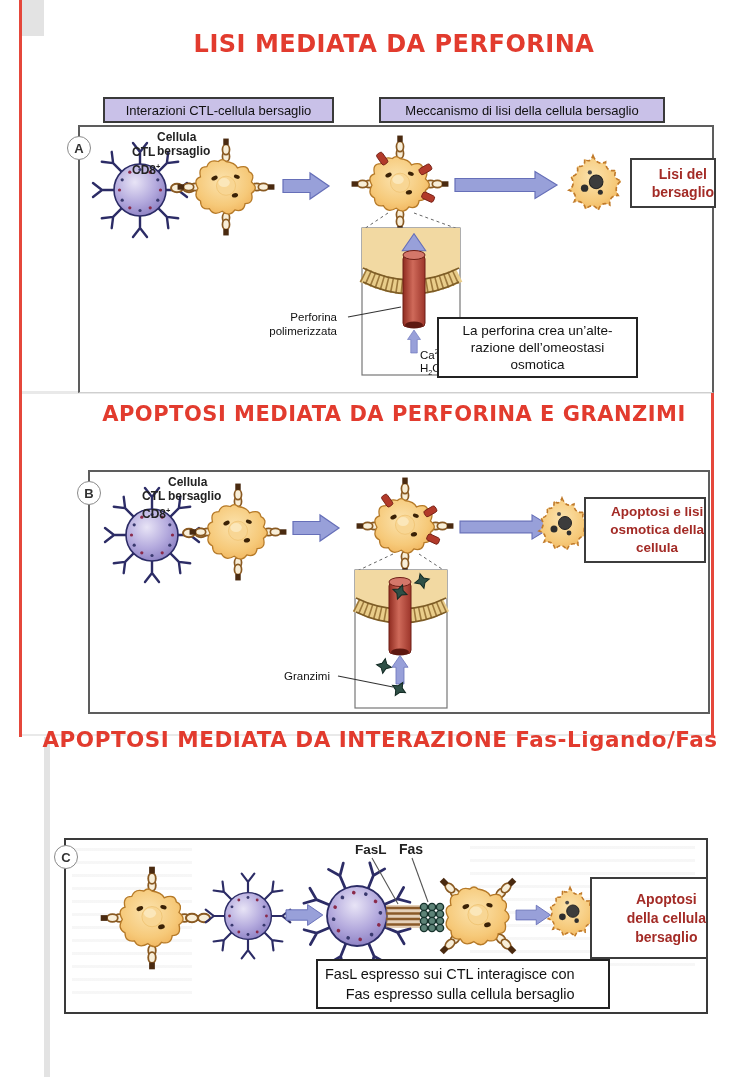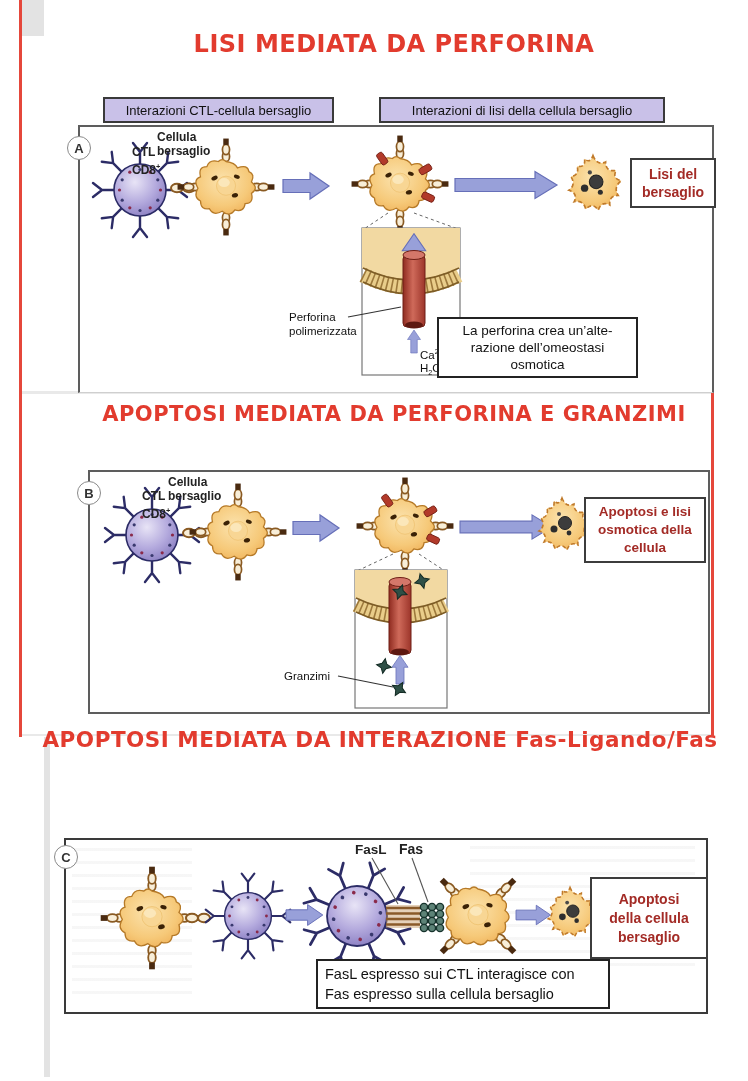--- a/index.html
+++ b/index.html
@@ -16,21 +16,21 @@
           font:600 13px "Liberation Sans",sans-serif;color:#333;z-index:5;}
   .cell-label{position:absolute;font:bold 12px "Liberation Sans",sans-serif;color:#222;
               line-height:13.5px;z-index:4;}
   .small-label{position:absolute;font:11.5px "Liberation Sans",sans-serif;color:#111;
                line-height:13.5px;z-index:4;}
   .lbl-line{display:block;margin-left:36px;}
   sup{font-size:.62em;vertical-align:super;}
   sub{font-size:.62em;vertical-align:sub;}
   .resultbox{position:absolute;border:2.5px solid #3c3c3c;background:#fff;color:#a32b26;
              font:bold 14px "Liberation Sans",sans-serif;line-height:18px;text-align:center;
-             white-space:pre-line;display:flex;align-items:center;justify-content:center;z-index:6;}
+             white-space:pre-line;display:flex;align-items:center;justify-content:flex-end;z-index:6;}
   .notebox{position:absolute;border:2px solid #232323;background:#fff;color:#111;
            font:13.5px "Liberation Sans",sans-serif;line-height:17px;text-align:center;
            white-space:pre-line;display:flex;align-items:center;justify-content:center;z-index:6;}
   svg.fig{position:absolute;z-index:2;overflow:visible;}
   .bleed{position:absolute;z-index:1;opacity:.5;
          background:repeating-linear-gradient(to bottom,rgba(70,70,70,.09) 0 3px,transparent 3px 13px);}
   .redline{position:absolute;background:#e5473b;z-index:7;}
   .grayline{position:absolute;background:#e9e9e9;z-index:0;}
   .graystrip{position:absolute;background:#e3e3e3;z-index:0;}
 </style>
@@ -189,21 +189,21 @@
   <div class="redline" style="left:19px;top:0;width:3px;height:737px"></div>
   <div class="redline" style="left:711px;top:393px;width:3px;height:344px"></div>
   <div class="graystrip" style="left:22px;top:0;width:22px;height:36px"></div>
   <div class="graystrip" style="left:44px;top:737px;width:6px;height:340px"></div>
   <div class="grayline" style="left:20px;top:391px;width:692px;height:3px"></div>
   <div class="grayline" style="left:20px;top:734px;width:692px;height:2px"></div>
 
   <div class="title" style="left:74px;top:30px;width:640px;font-size:24px">LISI MEDIATA DA PERFORINA</div>
 
   <div class="hdrbox" style="left:103px;top:97px;width:227px;height:22px">Interazioni CTL-cellula bersaglio</div>
-  <div class="hdrbox" style="left:379px;top:97px;width:282px;height:22px">Interazioni di lisi della cellula bersaglio</div>
+  <div class="hdrbox" style="left:379px;top:97px;width:282px;height:22px">Meccanismo di lisi della cellula bersaglio</div>
 
   <div class="panel" style="left:78px;top:125px;width:632px;height:265px;border:2px solid #5d5d5d;border-bottom:1px solid #cfcfcf"></div>
   <div class="letter" style="left:67px;top:136px">A</div>
 
   <div class="cell-label" style="left:96px;top:146px">
     <span class="lbl-line">CTL</span>
     <span class="lbl-line"><span>CD8</span><sup>+</sup></span>
   </div>
   <div class="cell-label" style="left:157px;top:131px;font-weight:600;white-space:pre-line">Cellula
 bersaglio</div>
@@ -241,21 +241,21 @@
       <g>
         <rect x="325" y="130" width="22" height="72" rx="4" fill="url(#poreGrad)" stroke="#6e1f16"></rect>
         <ellipse cx="336" cy="130" rx="11" ry="4.5" fill="#d4776a" stroke="#6e1f16"></ellipse>
         <ellipse cx="336" cy="200" rx="9" ry="3.5" fill="#5e1810"></ellipse>
       </g>
       <use href="#arrowShort" transform="translate(336,228) rotate(-90) scale(0.5)"></use>
     </g>
     <line x1="270" y1="192" x2="323" y2="182" stroke="#333" stroke-width="1.2"></line>
   </svg>
 
-  <div class="small-label" style="left:289px;top:311px;width:78px;text-align:left;white-space:pre-line">Perforina
+  <div class="small-label" style="left:259px;top:311px;width:78px;text-align:right;white-space:pre-line">Perforina
 polimerizzata</div>
 
   <div class="small-label" style="left:384px;top:346px;width:60px;text-align:left">
     <span class="lbl-line"><span>Ca</span><sup>2+</sup></span>
     <span class="lbl-line"><span>H</span><sub>2</sub><span>O</span></span>
   </div>
 
   <div class="resultbox" style="left:630px;top:158px;width:82px;height:46px"><span>Lisi del
 bersaglio</span></div>
 
@@ -381,16 +381,16 @@
     <line x1="348" y1="20" x2="364" y2="64" stroke="#555" stroke-width="1.1"></line>
   </svg>
 
   <div class="cell-label" style="left:355px;top:843px;font-size:13.5px">FasL</div>
   <div class="cell-label" style="left:399px;top:843px;font-size:14px">Fas</div>
 
   <div class="resultbox" style="left:590px;top:877px;width:114px;height:78px;line-height:19px"><span>Apoptosi
 della cellula
 bersaglio</span></div>
 
-  <div class="notebox" style="left:316px;top:959px;width:294px;height:50px;font-size:14.5px;line-height:20px;text-align:left;justify-content:flex-start;padding-left:7px;box-sizing:border-box"><span>FasL espresso sui CTL interagisce con
+  <div class="notebox" style="left:316px;top:959px;width:294px;height:50px;font-size:14.5px;line-height:20px;text-align:right;justify-content:flex-start;padding-left:7px;box-sizing:border-box"><span>FasL espresso sui CTL interagisce con
 Fas espresso sulla cellula bersaglio</span></div>
 
 </div>
 
 </body></html>

